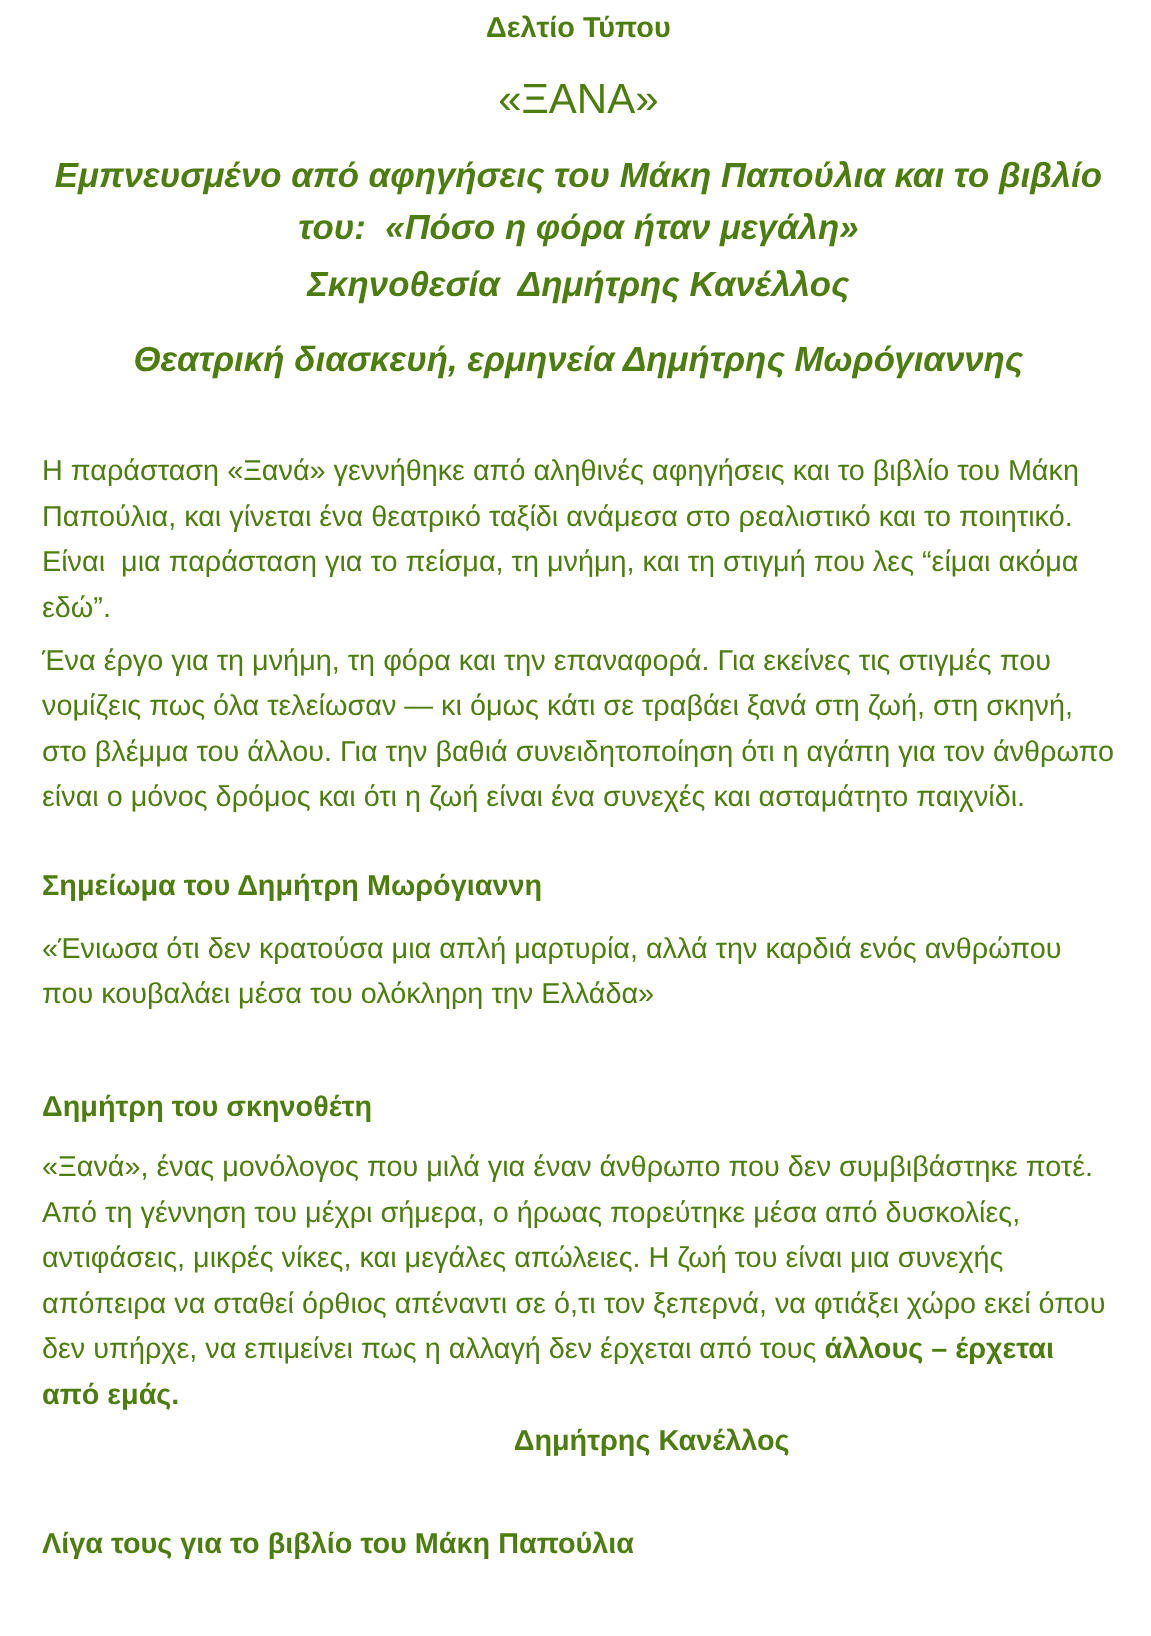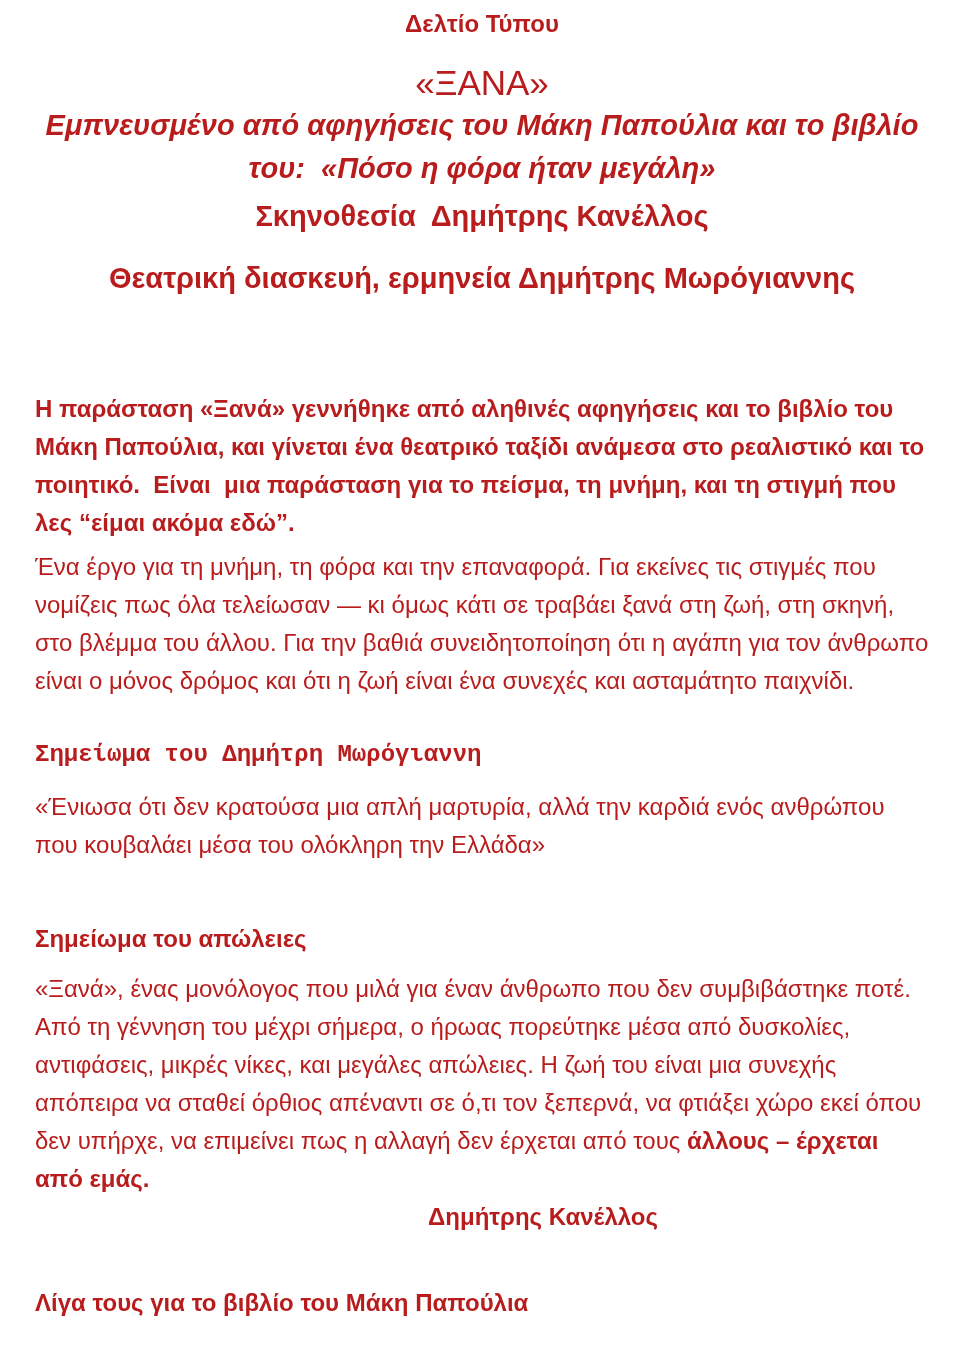--- a/index.html
+++ b/index.html
@@ -2,21 +2,21 @@
 <html lang="el"><head>
 <meta charset="utf-8">
 <style>
   * { margin: 0; padding: 0; box-sizing: border-box; }
   html, body { background: #ffffff; }
   .page {
     width: 959px;
     height: 1363px;
     margin: 0 auto;
     background: #ffffff;
-    color: #b91c1c;
+    color: #4d7c0f;
     font-family: "Liberation Sans", "DejaVu Sans", sans-serif;
     padding: 10px 30px 0 35px;
     overflow: hidden;
   }
   .center { text-align: center; }
   .pre { white-space: pre-wrap; }
 
   .doc-type {
     font-size: 24px;
     font-weight: bold;
@@ -27,44 +27,46 @@
     font-weight: normal;
     line-height: 42px;
     margin-top: 24px;
     text-align: center;
   }
   .inspiration {
     font-size: 29px;
     font-weight: bold;
     font-style: italic;
     line-height: 43px;
+    margin-top: 22px;
   }
   .credit {
     font-size: 29px;
     font-weight: bold;
     line-height: 36px;
+    font-style: italic;
   }
   .credit-direction { margin-top: 8px; }
   .credit-adaptation { margin-top: 26px; }
 
   .para {
     font-size: 24px;
     line-height: 38px;
     white-space: pre-wrap;
   }
-  .p-intro-bold { margin-top: 94px; font-weight: bold; }
+  .p-intro-bold { margin-top: 56px; font-weight: normal; }
   .p-intro { margin-top: 6px; }
 
   .note-heading {
     font-size: 24px;
     font-weight: bold;
     line-height: 38px;
     white-space: pre-wrap;
   }
-  .h-actor { margin-top: 36px; font-family: Liberation Mono, monospace; }
+  .h-actor { margin-top: 36px; }
   .p-actor { margin-top: 14px; }
   .h-director { margin-top: 56px; }
   .p-director { margin-top: 12px; }
   .bold-run { font-weight: bold; }
 
   .signature {
     font-size: 24px;
     font-weight: bold;
     line-height: 38px;
     text-align: center;
@@ -90,21 +92,21 @@
   <div class="credit credit-adaptation center pre">Θεατρική διασκευή, ερμηνεία Δημήτρης Μωρόγιαννης</div>
 
   <div class="para p-intro-bold">Η παράσταση «Ξανά» γεννήθηκε από αληθινές αφηγήσεις και το βιβλίο του Μάκη Παπούλια, και γίνεται ένα θεατρικό ταξίδι ανάμεσα στο ρεαλιστικό και το ποιητικό.  Είναι  μια παράσταση για το πείσμα, τη μνήμη, και τη στιγμή που λες “είμαι ακόμα εδώ”.</div>
 
   <div class="para p-intro">Ένα έργο για τη μνήμη, τη φόρα και την επαναφορά. Για εκείνες τις στιγμές που νομίζεις πως όλα τελείωσαν — κι όμως κάτι σε τραβάει ξανά στη ζωή, στη σκηνή, στο βλέμμα του άλλου. Για την βαθιά συνειδητοποίηση ότι η αγάπη για τον άνθρωπο είναι ο μόνος δρόμος και ότι η ζωή είναι ένα συνεχές και ασταμάτητο παιχνίδι.</div>
 
   <div class="note-heading h-actor">Σημείωμα του Δημήτρη Μωρόγιαννη</div>
 
   <div class="para p-actor">«Ένιωσα ότι δεν κρατούσα μια απλή μαρτυρία, αλλά την καρδιά ενός ανθρώπου που κουβαλάει μέσα του ολόκληρη την Ελλάδα»</div>
 
-  <div class="note-heading h-director">Σημείωμα του απώλειες</div>
+  <div class="note-heading h-director">Δημήτρη του σκηνοθέτη</div>
 
   <div class="para p-director"><span>«Ξανά», ένας μονόλογος που μιλά για έναν άνθρωπο που δεν συμβιβάστηκε ποτέ. Από τη γέννηση του μέχρι σήμερα, ο ήρωας πορεύτηκε μέσα από δυσκολίες, αντιφάσεις, μικρές νίκες, και μεγάλες απώλειες. Η ζωή του είναι μια συνεχής απόπειρα να σταθεί όρθιος απέναντι σε ό,τι τον ξεπερνά, να φτιάξει χώρο εκεί όπου δεν υπήρχε, να επιμείνει πως η αλλαγή δεν έρχεται από τους </span><span class="bold-run">άλλους – έρχεται από εμάς.</span></div>
 
   <div class="signature">Δημήτρης Κανέλλος</div>
 
   <div class="note-heading h-book">Λίγα τους για το βιβλίο του Μάκη Παπούλια</div>
 
 </div>
 
 </body></html>

